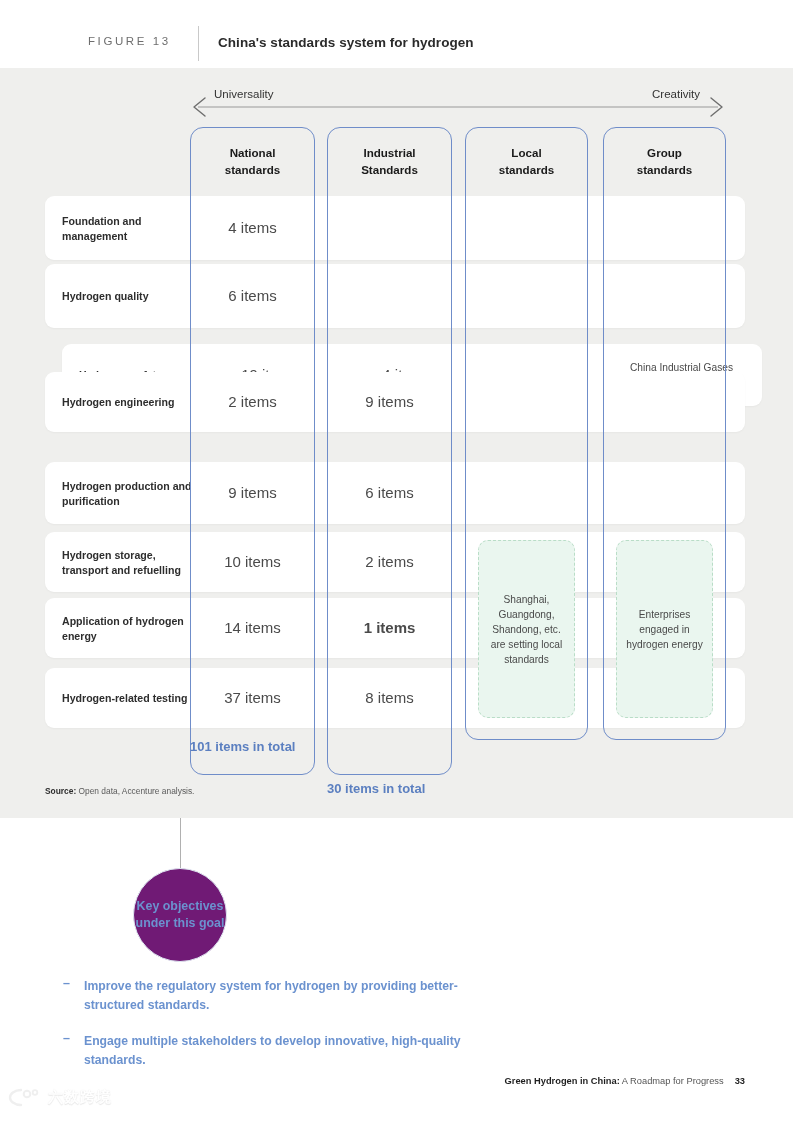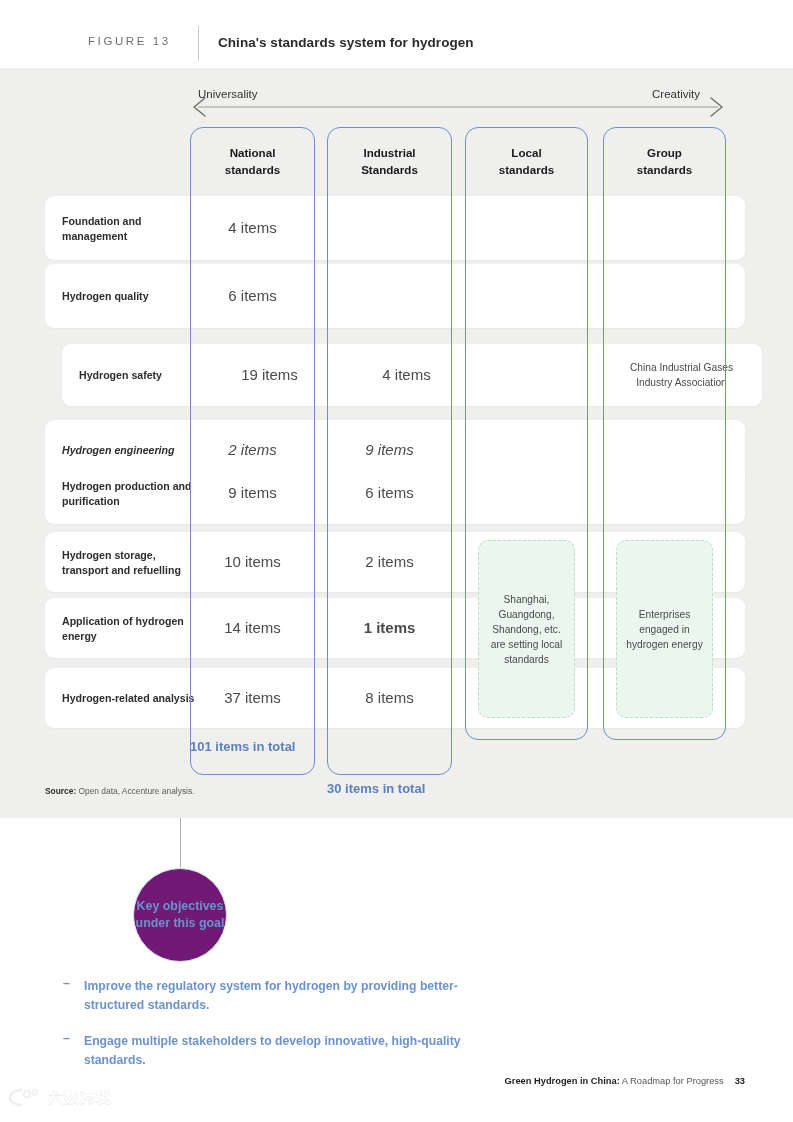--- a/index.html
+++ b/index.html
@@ -36,21 +36,21 @@
   }
 
   
   #panel {
     position: absolute; left: 0; top: 68px; width: 793px; height: 750px;
     background: #efefed;
   }
 
   
   #axis-label-left {
-    position: absolute; left: 198px; top: 88px;
+    position: absolute; left: 214px; top: 88px;
     font-size: 11.5px; color: #333; font-weight: 400;
   }
   #axis-label-right {
     position: absolute; right: 93px; top: 88px;
     font-size: 11.5px; color: #333; font-weight: 400;
   }
   #axis-arrow {
     position: absolute; left: 188px; top: 96px; width: 540px; height: 22px;
   }
 
@@ -197,42 +197,42 @@
       <div class="band" style="top: 264px; height: 64px;">
         <div class="band-label">Hydrogen quality</div>
         <div class="cell" style="left: 145px; width: 125px;">6 items</div>
       </div>
       <div class="band" style="top: 344px; height: 62px; margin-left: 17px;">
         <div class="band-label">Hydrogen safety</div>
         <div class="cell" style="left: 145px; width: 125px;">19 items</div>
         <div class="cell" style="left: 282px; width: 125px;">4 items</div>
         <div class="cell multiline" style="left: 558px; width: 123px;">China Industrial Gases Industry Association</div>
       </div>
-      <div class="band" style="top: 420px; height: 60px; font-style: italic;">
+      <div class="band" style="top: 372px; height: 60px;">
         <div class="band-label">Hydrogen engineering</div>
         <div class="cell" style="left: 145px; width: 125px;">2 items</div>
         <div class="cell" style="left: 282px; width: 125px;">9 items</div>
       </div>
       <div class="band" style="top: 462px; height: 62px;">
         <div class="band-label">Hydrogen production and purification</div>
         <div class="cell" style="left: 145px; width: 125px;">9 items</div>
         <div class="cell" style="left: 282px; width: 125px;">6 items</div>
       </div>
       <div class="band" style="top: 532px; height: 60px;">
         <div class="band-label">Hydrogen storage, transport and refuelling</div>
         <div class="cell" style="left: 145px; width: 125px;">10 items</div>
         <div class="cell" style="left: 282px; width: 125px;">2 items</div>
       </div>
       <div class="band" style="top: 598px; height: 60px;">
         <div class="band-label">Application of hydrogen  energy</div>
         <div class="cell" style="left: 145px; width: 125px;">14 items</div>
         <div class="cell" style="left: 282px; width: 125px; font-weight: bold;">1 items</div>
       </div>
       <div class="band" style="top: 668px; height: 60px;">
-        <div class="band-label">Hydrogen-related analysis</div>
+        <div class="band-label">Hydrogen-related testing</div>
         <div class="cell" style="left: 145px; width: 125px;">37 items</div>
         <div class="cell" style="left: 282px; width: 125px;">8 items</div>
       </div>
     </div>
 
   <div id="cols-layer">
       <div class="col-outline" style="left: 190px; top: 127px; width: 125px; height: 648px;"></div>
       <div class="col-head" style="left: 190px; top: 144px; width: 125px;">
         <div>National</div>
         <div>standards</div>

